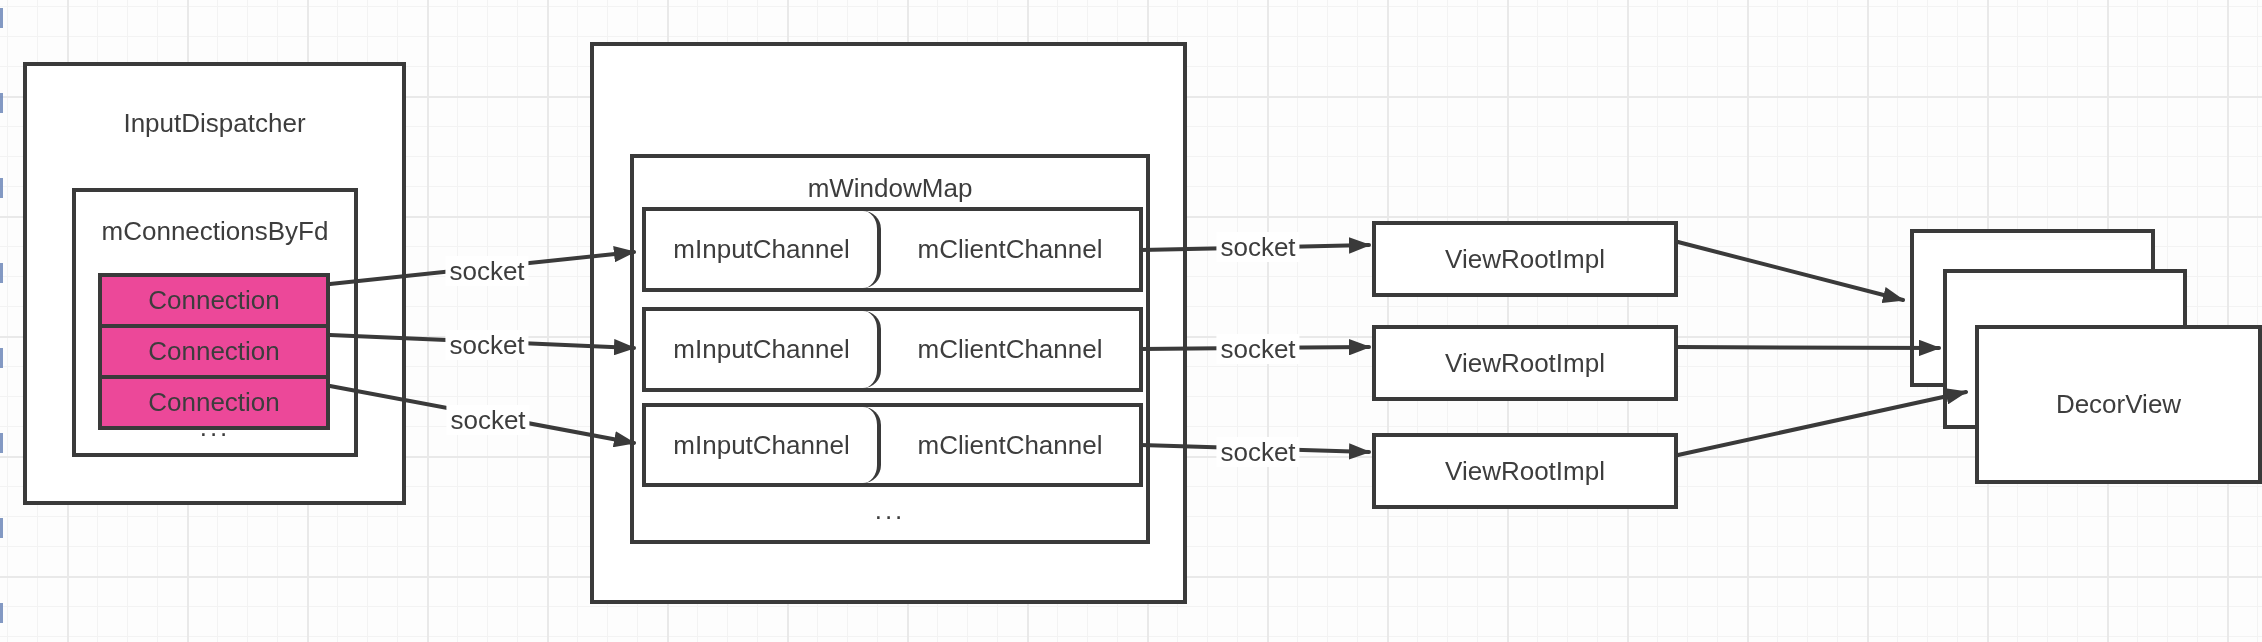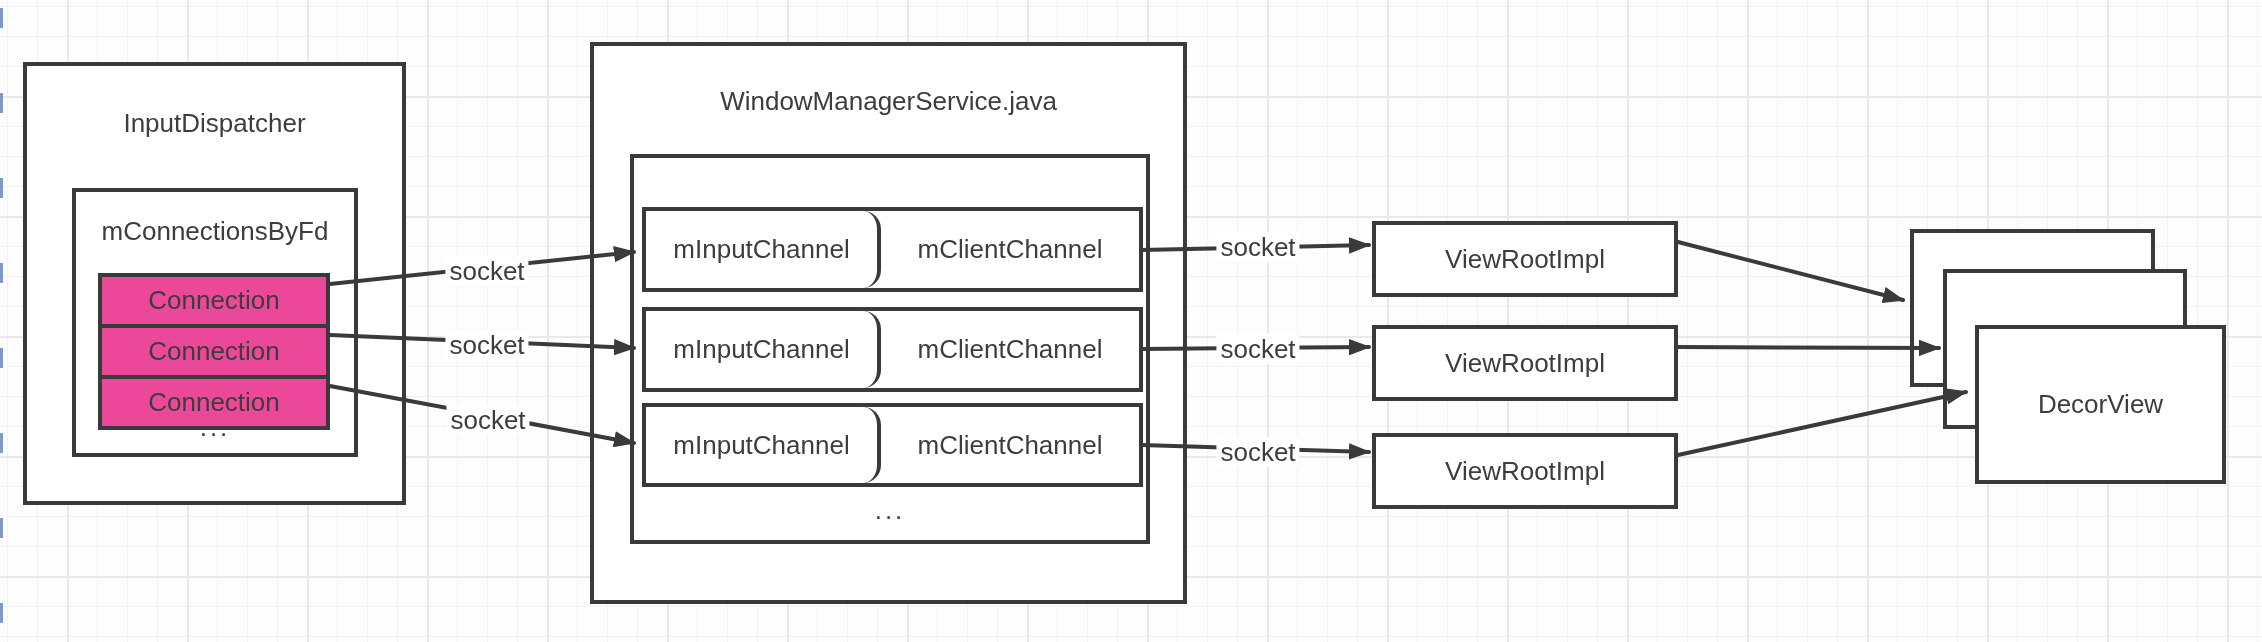--- a/index.html
+++ b/index.html
@@ -134,23 +134,23 @@
         <div class="conn-row center-text">Connection</div>
         <div class="conn-row center-text">Connection</div>
         <div class="conn-row center-text">Connection</div>
       </div>
 
       <div class="ellipsis" style="bottom:10px">...</div>
     </div>
   </div>
 
   <div class="node" style="left:590px; top:42px; width:597px; height:562px;">
-    <div class="node-title" style="top:40px">WindowManagerService.java</div>
 
     <div class="node" style="left:36px; top:108px; width:520px; height:390px;">
+      <div class="node-title" style="top:15px">mWindowMap</div>
 
       <div class="map-row" style="top:49px; height:85px;">
         <div class="map-cell-left">mInputChannel</div>
         <div class="map-cell-right">mClientChannel</div>
       </div>
 
       <div class="map-row" style="top:149px; height:85px;">
         <div class="map-cell-left">mInputChannel</div>
         <div class="map-cell-right">mClientChannel</div>
       </div>
@@ -163,21 +163,21 @@
       <div class="ellipsis" style="bottom:14px">...</div>
     </div>
   </div>
 
   <div class="node center-text" style="left:1372px; top:205px; width:306px; height:76px;">ViewRootImpl</div>
   <div class="node center-text" style="left:1372px; top:309px; width:306px; height:76px;">ViewRootImpl</div>
   <div class="node center-text" style="left:1372px; top:417px; width:306px; height:76px;">ViewRootImpl</div>
 
   <div class="node" style="left:1910px; top:229px; width:245px; height:158px;"></div>
   <div class="node" style="left:1943px; top:269px; width:244px; height:160px;"></div>
-  <div class="node center-text" style="left:1975px; top:309px; width:251px; height:159px;">DecorView</div>
+  <div class="node center-text" style="left:1975px; top:309px; width:287px; height:159px;">DecorView</div>
 
   <svg class="wires" width="2262" height="642" viewBox="0 0 2262 642">
     <defs>
       <marker id="arr" viewBox="0 0 12 9" refX="11" refY="4.5" markerWidth="5.5" markerHeight="4.1" orient="auto" markerUnits="strokeWidth">
         <path d="M0,0 L12,4.5 L0,9 Z" fill="#3a3a3a"></path>
       </marker>
     </defs>
     <g stroke="#3a3a3a" stroke-width="4" fill="none" stroke-linecap="round">
       <path d="M330,284 L634,252" marker-end="url(#arr)"></path>
       <path d="M330,335 L634,348" marker-end="url(#arr)"></path>

